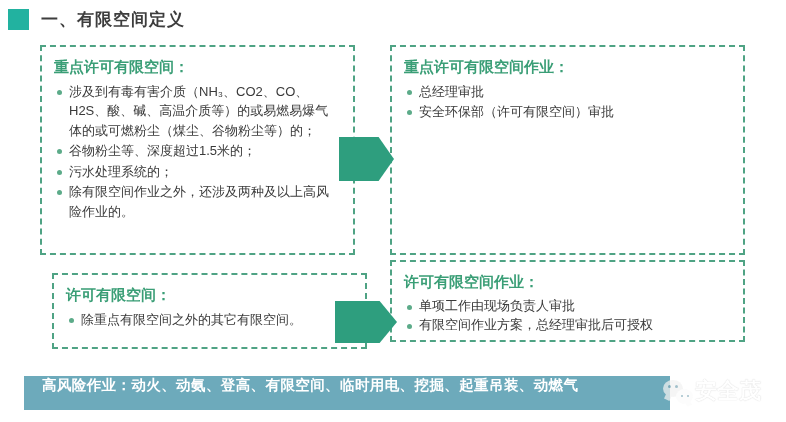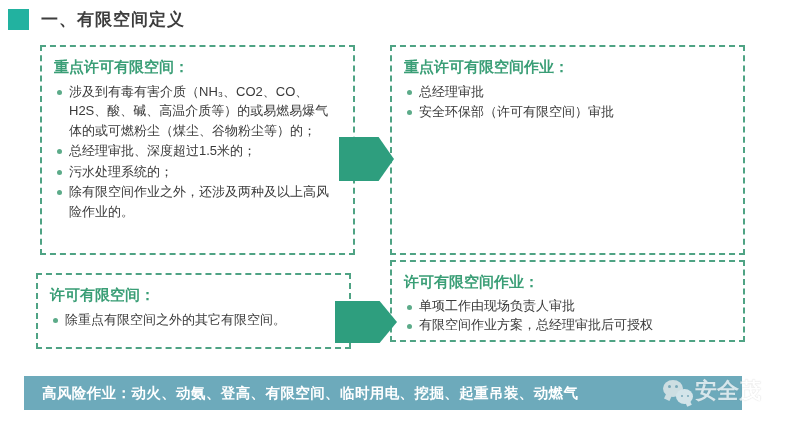--- a/index.html
+++ b/index.html
@@ -46,21 +46,21 @@
   
   .panel {
     position: absolute;
     background: #ffffff;
     border: 2px dashed #4fa384;
     box-sizing: border-box;
     padding: 10px 12px 8px 12px;
   }
   #panel-key-space      { left: 40px;  top: 45px;  width: 315px; height: 210px; }
   #panel-key-work       { left: 390px; top: 45px;  width: 355px; height: 210px; }
-  #panel-permit-space   { left: 36px;  top: 273px; width: 315px; height: 76px; }
+  #panel-permit-space   { left: 52px;  top: 273px; width: 315px; height: 76px; }
   #panel-permit-work    { left: 390px; top: 260px; width: 355px; height: 82px; }
 
   .panel-heading {
     font-size: 15px;
     font-weight: bold;
     color: #3a9e76;
     line-height: 1.3;
     margin-bottom: 5px;
     white-space: nowrap;
   }
@@ -96,25 +96,24 @@
     clip-path: polygon(0% 0%, 72% 0%, 100% 50%, 72% 100%, 0% 100%);
   }
   #arrow-top    { left: 339px; top: 137px; width: 55px;  height: 44px; }
   #arrow-bottom { left: 335px; top: 301px; width: 62px;  height: 42px; }
 
   
   #banner {
     position: absolute;
     left: 24px;
     top: 376px;
-    width: 718px;
+    width: 646px;
     height: 34px;
     background: #6daabb;
     display: flex;
-    align-items: center;
   }
   #banner-text {
     font-size: 14.5px;
     font-weight: bold;
     color: #ffffff;
     padding-left: 18px;
     letter-spacing: 0.4px;
     white-space: nowrap;
   }
 
@@ -189,21 +188,21 @@
 
 <div id="title-bar">
   <div id="title-square"></div>
   <div id="title-text">一、有限空间定义</div>
 </div>
 
 <div class="panel" id="panel-key-space">
   <div class="panel-heading">重点许可有限空间：</div>
   <ul class="bullet-list">
     <li class="bullet-item">涉及到有毒有害介质（NH₃、CO2、CO、H2S、酸、碱、高温介质等）的或易燃易爆气体的或可燃粉尘（煤尘、谷物粉尘等）的；</li>
-    <li class="bullet-item">总经理审批、深度超过1.5米的；</li>
+    <li class="bullet-item">谷物粉尘等、深度超过1.5米的；</li>
     <li class="bullet-item">污水处理系统的；</li>
     <li class="bullet-item">除有限空间作业之外，还涉及两种及以上高风险作业的。</li>
   </ul>
 </div>
 
 <div class="panel" id="panel-key-work">
   <div class="panel-heading">重点许可有限空间作业：</div>
   <ul class="bullet-list">
     <li class="bullet-item">总经理审批</li>
     <li class="bullet-item">安全环保部（许可有限空间）审批</li>

